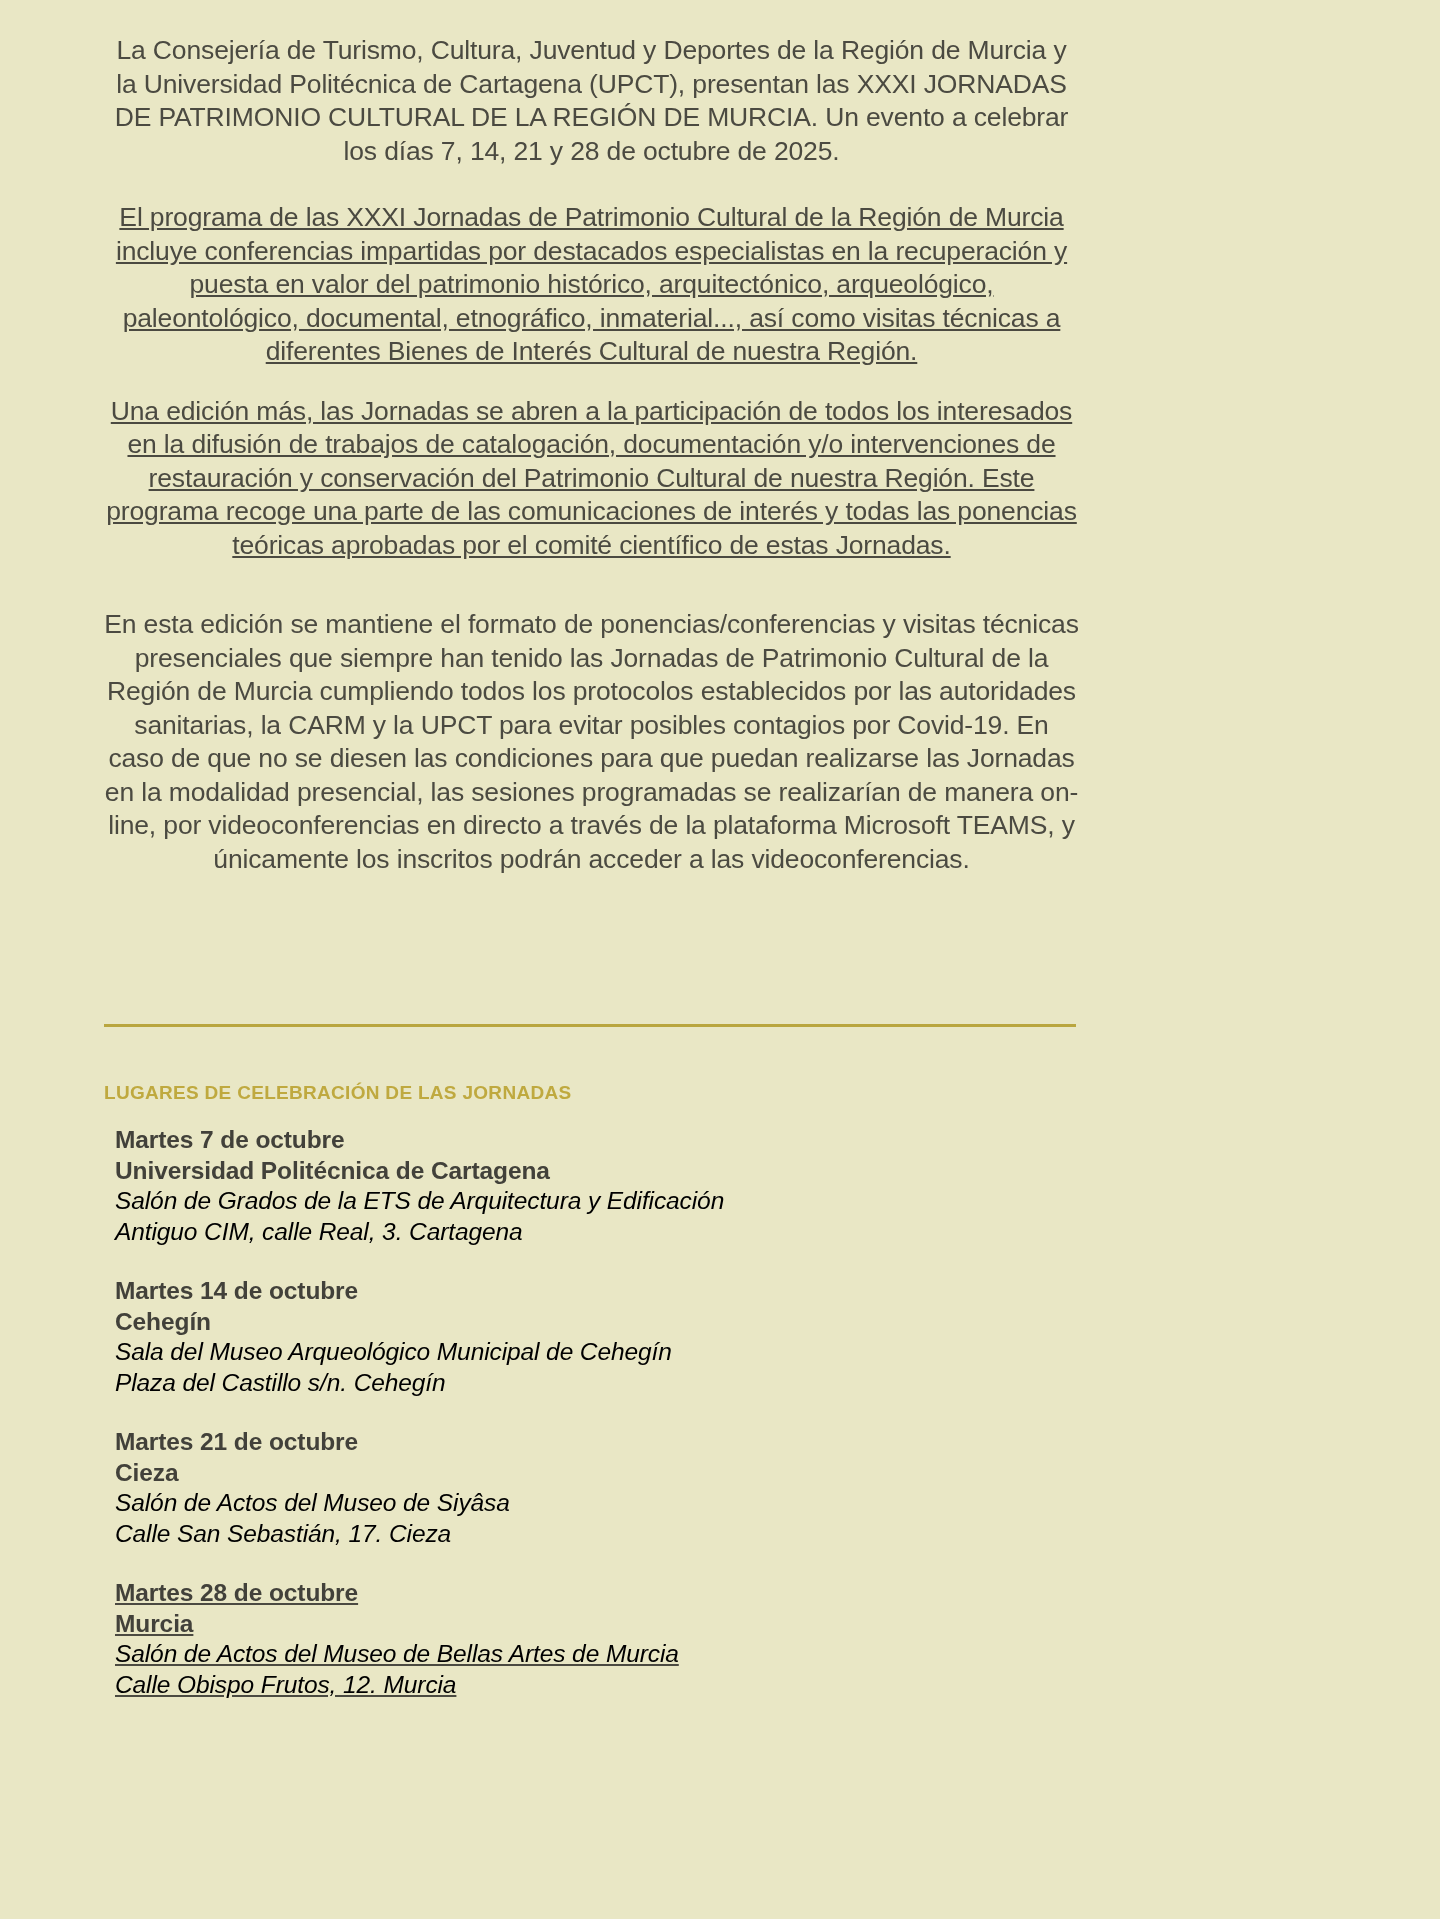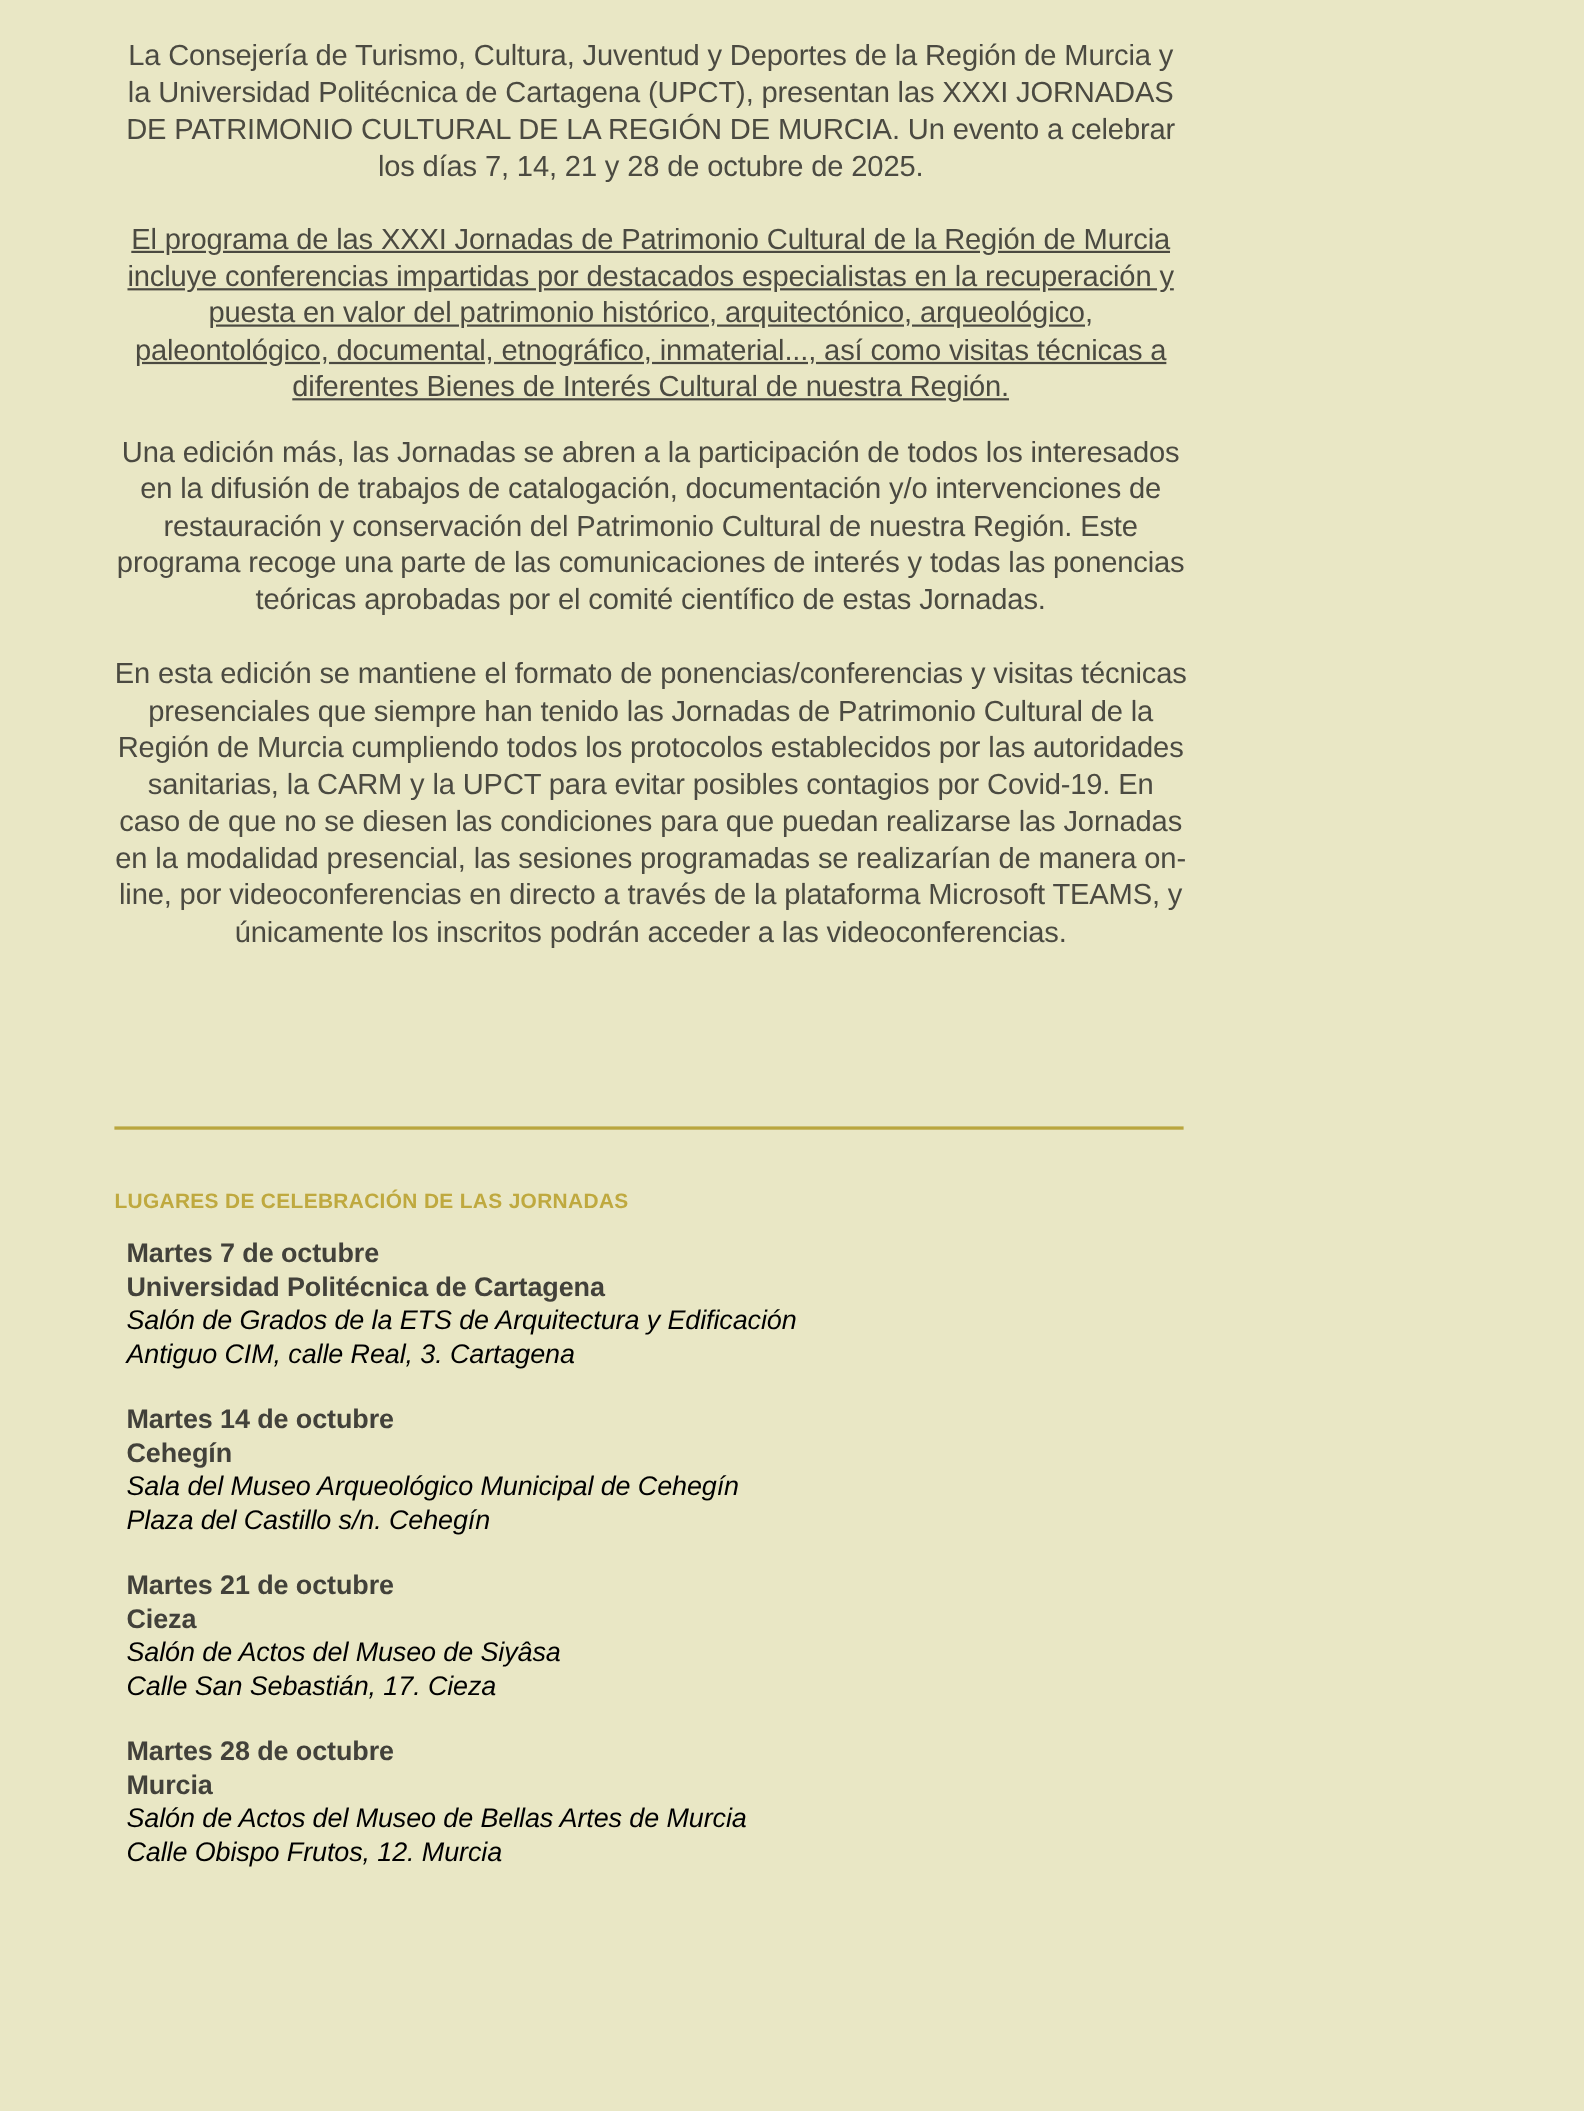--- a/index.html
+++ b/index.html
@@ -38,21 +38,21 @@
     color: #4b4a41;
     margin: 0 0 33px 0;
     text-align: center;
     -webkit-font-smoothing: antialiased;
     font-stretch: condensed;
   }
   .para:last-child { margin-bottom: 0; }
 
   .para.p1 { width: 975px; }
   .para.p2 { width: 975px; margin-bottom: 26px; text-decoration: underline; }
-  .para.p3 { width: 975px; margin-bottom: 34px; }
+  .para.p3 { width: 975px; margin-bottom: 46px; text-decoration: underline; }
   .para.p4 { width: 975px; margin-bottom: 0; }
 
   
   .divider {
     position: absolute;
     left: 104px;
     top: 1024px;
     width: 972px;
     height: 3px;
     background: #b9a63f;
@@ -79,21 +79,21 @@
     position: absolute;
     left: 104px;
     top: 1125px;
     width: 975px;
   }
 
   .venue {
     margin-bottom: 29px;
     margin-left: 11px;
   }
-  .venue:last-child { margin-bottom: 0; }
+  .venue:last-child { margin-bottom: 0; text-decoration: underline; }
 
   .venue-date,
   .venue-place {
     font-size: 24.5px;
     line-height: 30.5px;
     font-weight: 700;
     color: #42413a;
     letter-spacing: -0.1px;
   }
 

